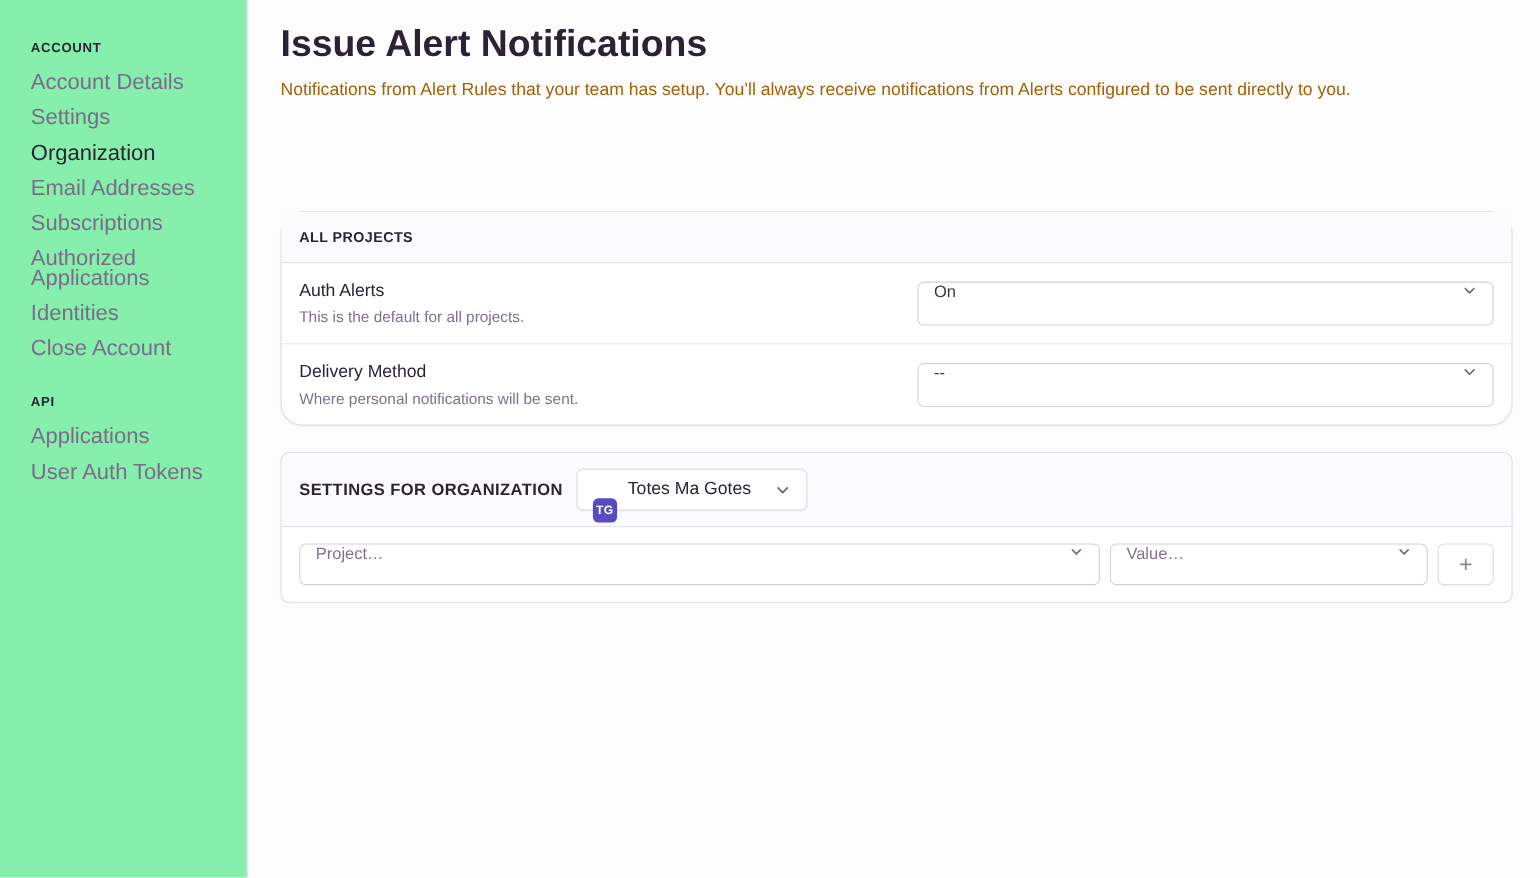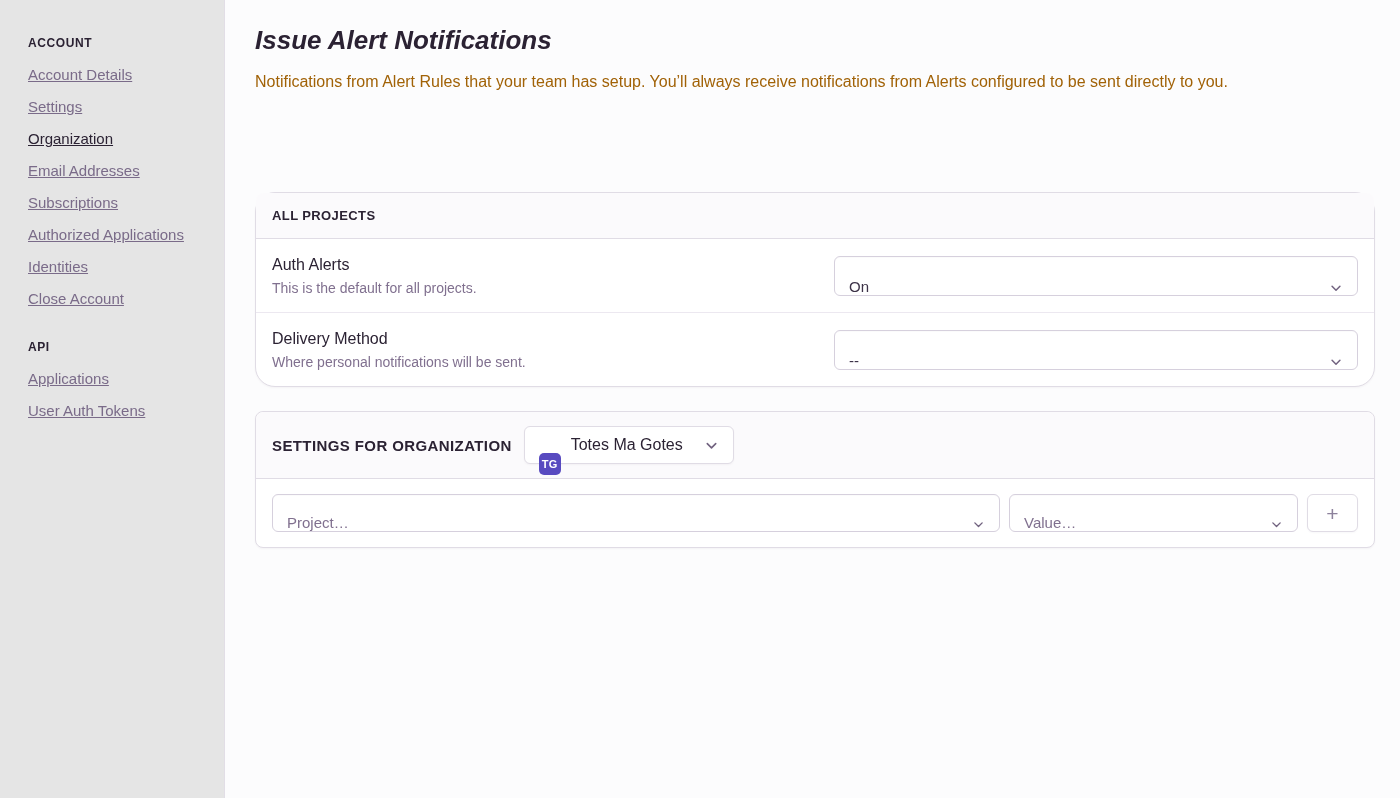--- a/index.html
+++ b/index.html
@@ -8,55 +8,53 @@
     font-family: "Liberation Sans", "DejaVu Sans", sans-serif;
     background: #fcfcfd;
     color: #2b2233;
   }
   .app { display: flex; width: 1400px; height: 798px; }
 
   
   .sidebar {
     width: 225px;
     min-width: 225px;
-    background: #e5e5e5;
+    background: #86efac;
     border-right: 1px solid #e2dee6;
     padding: 36px 20px 20px 28px;
   }
   .nav-heading {
     font-size: 12px;
     font-weight: 700;
     text-transform: uppercase;
     letter-spacing: 0.6px;
     color: #2b2233;
     margin-bottom: 16px;
   }
   .nav-list { list-style: none; }
   .nav-list li {
-    font-size: 15px;
+    font-size: 20px;
     line-height: 18px;
     margin-bottom: 14px;
     color: #7a6b89;
     cursor: pointer;
-    text-decoration: underline;
   }
   .nav-list li.active { color: #2b2233; }
   .nav-section + .nav-section { margin-top: 32px; }
 
   
   .content {
     flex: 1;
     padding: 24px 25px 0 30px;
   }
   .page-title {
-    font-size: 26px;
+    font-size: 34px;
     font-weight: 700;
     color: #2b2233;
     line-height: 32px;
-    font-style: italic;
   }
   .page-desc {
     margin-top: 15px;
     font-size: 16px;
     line-height: 21px;
     color: #a16207;
   }
 
   
   .panel {
@@ -87,21 +85,21 @@
     padding: 16px;
     border-bottom: 1px solid #ece8f0;
   }
   .field-row:last-child { border-bottom: none; }
   .field-label { font-size: 16px; line-height: 19px; color: #2b2233; }
   .field-help { font-size: 14px; line-height: 16px; color: #80708f; margin-top: 6px; }
 
   
   .select {
     display: flex;
-    align-items: flex-end;
+    align-items: flex-start;
     justify-content: space-between;
     height: 40px;
     border: 1px solid #d6d0dd;
     border-radius: 6px;
     background: #ffffff;
     padding: 0 14px;
     font-size: 15px;
     color: #3d3348;
     cursor: pointer;
     box-shadow: inset 0 1px 1px rgba(43,34,51,0.02);

